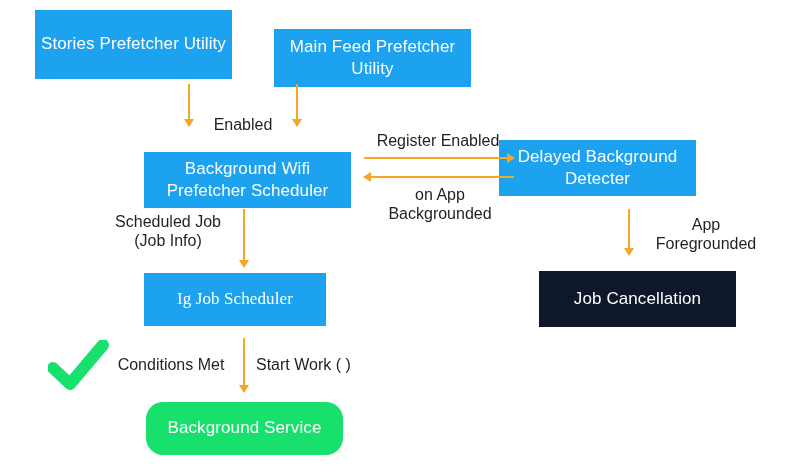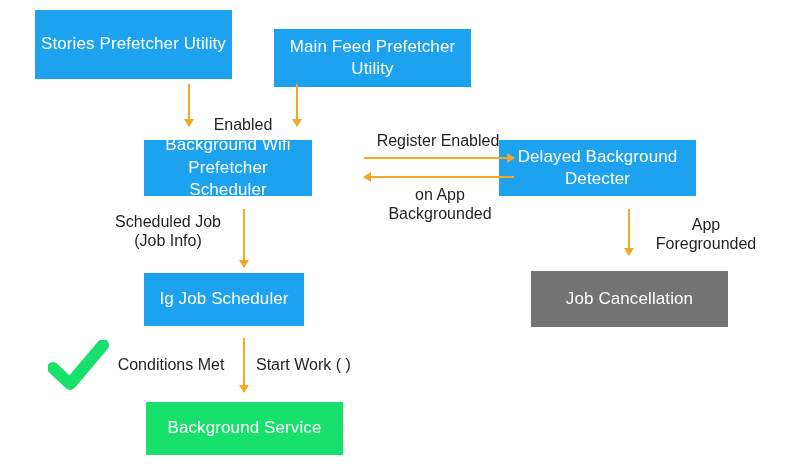--- a/index.html
+++ b/index.html
@@ -25,21 +25,21 @@
     text-align: center;
     color: #ffffff;
     font-size: 17px;
     line-height: 1.32;
     letter-spacing: 0.1px;
     box-sizing: border-box;
     padding: 2px 6px;
   }
   .node-blue   { background: #1ca2ee; }
   .node-green  { background: #18e06d; }
-  .node-pink   { background: #737373; }
+  .node-pink   { background: #0f172a; margin-left: 8px; }
 
   .label {
     position: absolute;
     color: #231f20;
     font-size: 16px;
     line-height: 1.2;
     text-align: center;
     white-space: pre-line;
   }
 
@@ -115,21 +115,21 @@
     <div class="head"></div>
   </div>
 
   <div class="arrow-v" style="left:291px; top:84px; width:11px; height:42px;">
     <div class="shaft"></div>
     <div class="head"></div>
   </div>
 
   <div class="label" style="left:202px; top:92px; width:82px;margin-top:23px;">Enabled</div>
 
-  <div class="node node-blue" style="left:144px; top:140px; width:168px; height:56px;">Background Wifi
+  <div class="node node-blue" style="left:144px; top:152px; width:207px; height:56px;">Background Wifi
 Prefetcher Scheduler</div>
 
   <div class="node node-blue" style="left:499px; top:140px; width:197px; height:56px;">Delayed Background
 Detecter</div>
 
   <div class="label" style="left:362px; top:131px; width:152px;">Register Enabled</div>
 
   <div class="arrow-h right" style="left:364px; top:153px; width:150px; height:10px;">
     <div class="shaft"></div>
     <div class="head"></div>
@@ -152,34 +152,34 @@
 (Job Info)</div>
 
   <div class="arrow-v" style="left:623px; top:209px; width:11px; height:46px;">
     <div class="shaft"></div>
     <div class="head"></div>
   </div>
 
   <div class="label" style="left:642px; top:215px; width:128px; text-align:center;">App
 Foregrounded</div>
 
-  <div class="node node-blue" style="left:144px; top:273px; width:160px; height:53px;">Ig Job Scheduler</div>
+  <div class="node node-blue" style="left:144px; top:273px; width:182px; height:53px;font-family:Liberation Serif, serif;">Ig Job Scheduler</div>
 
   <div class="node node-pink" style="left:531px; top:271px; width:197px; height:56px;">Job Cancellation</div>
 
   <div class="arrow-v" style="left:238px; top:338px; width:11px; height:54px;">
     <div class="shaft"></div>
     <div class="head"></div>
   </div>
 
   <div class="checkmark" style="left:48px; top:340px; width:62px; height:50px;">
     <svg width="62" height="50" viewBox="0 0 62 50">
       <path d="M5 28 L22 44 L55 5" stroke="#18e06d" stroke-width="12" stroke-linecap="round" stroke-linejoin="round" fill="none"></path>
     </svg>
   </div>
 
   <div class="label" style="left:106px; top:355px; width:130px;">Conditions Met</div>
 
   <div class="label" style="left:256px; top:355px; width:124px; text-align:left;">Start Work ( )</div>
 
-  <div class="node node-green" style="left:146px; top:402px; width:197px; height:53px;">Background Service</div>
+  <div class="node node-green" style="left:146px; top:402px; width:197px; height:53px;border-radius:17px;">Background Service</div>
 
 </div>
 
 </body></html>

